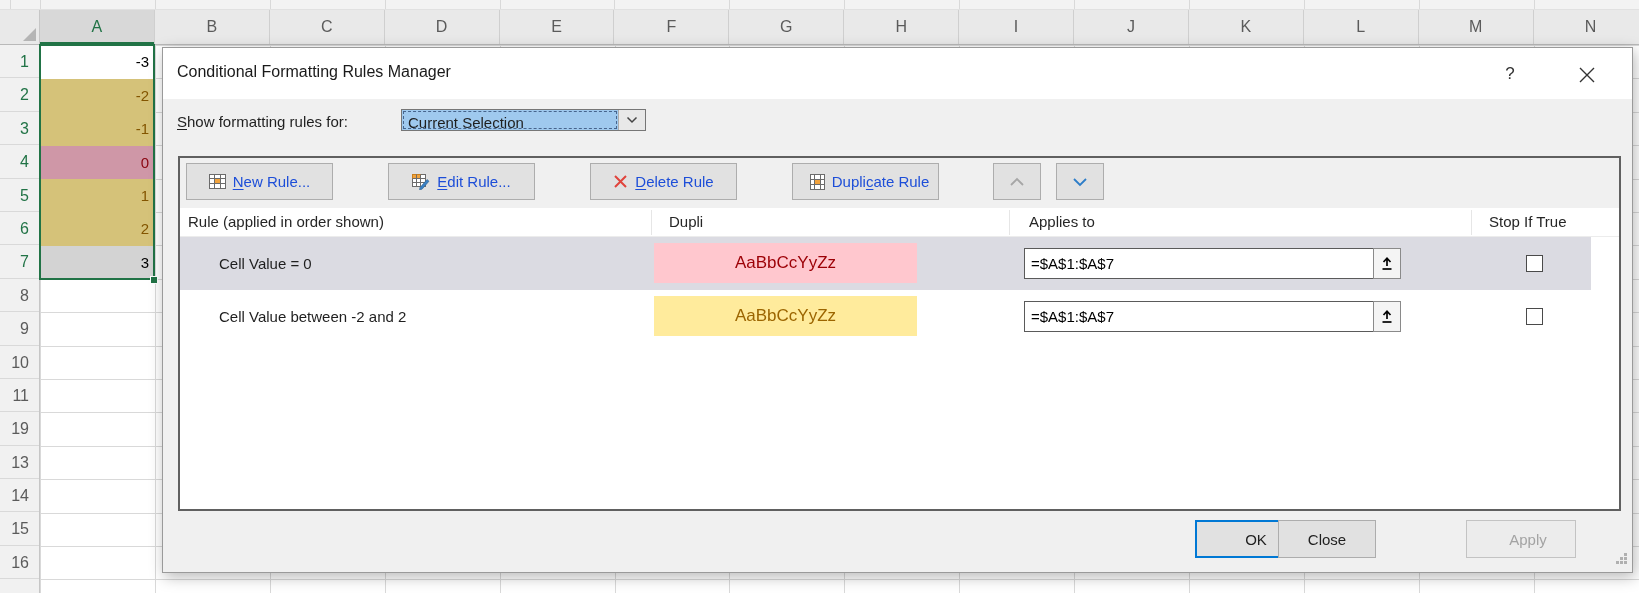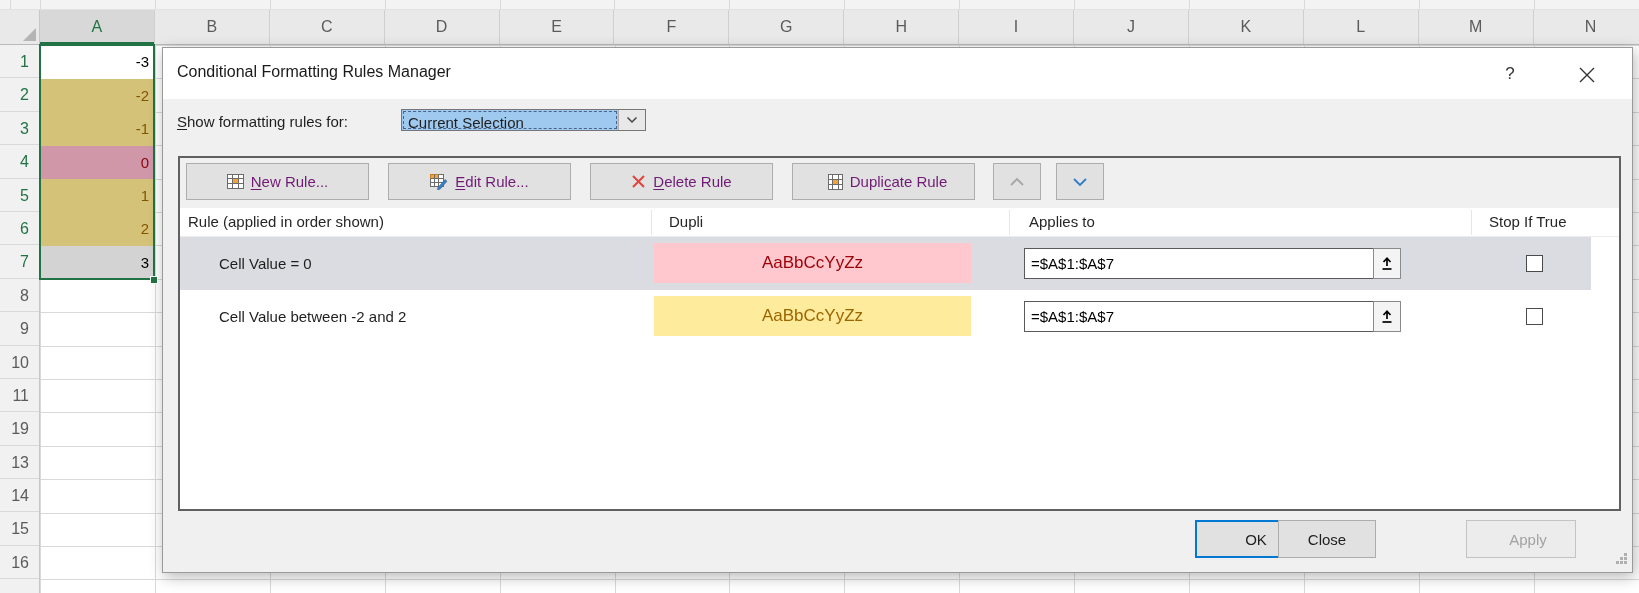--- a/index.html
+++ b/index.html
@@ -48,39 +48,39 @@
   #combo { position:absolute; left:238px; top:61px; width:245px; height:22px; background:#fff;
     border:1px solid #767676; display:flex; }
   #combo-text { flex:1; background:#9fc9ee; outline:1px dashed #46648c; outline-offset:-2px;
     padding:0 6px; line-height:26px; white-space:nowrap; overflow:hidden; }
   #combo-btn { flex:0 0 27px; background:#e8e8e8; border-left:1px solid #adadad;
     display:flex; align-items:center; justify-content:center; }
 
   #panel { position:absolute; left:15px; top:108px; width:1443px; height:355px; border:2px solid #606060;
     background:#fff; }
   #toolbar { position:absolute; left:0; top:0; right:0; height:50px; background:#f0f0f0; }
-  .tb-btn { position:absolute; top:5px; height:37px; width:183px; background:#e1e1e1;
+  .tb-btn { position:absolute; top:5px; height:37px; width:147px; background:#e1e1e1;
     border:1px solid #adadad; display:flex; align-items:center; justify-content:center; gap:7px;
-    font-size:15px; color:#701a75; }
+    font-size:15px; color:#1d4ed8; }
   .tb-btn svg { flex:0 0 auto; }
   #btn-new { left:6px; } #btn-edit { left:208px; } #btn-delete { left:410px; } #btn-dup { left:612px;padding-left:8px; }
   .mv-btn { position:absolute; top:5px; height:37px; width:48px; background:#e1e1e1;
     border:1px solid #adadad; display:flex; align-items:center; justify-content:center; }
   #btn-up { left:813px; } #btn-down { left:876px; }
 
   #rule-list { position:absolute; left:0; top:50px; right:0; bottom:0; background:#fff; }
   #list-head { position:relative; height:29px; border-bottom:1px solid #ececec; }
   #list-head .lh { position:absolute; top:0; line-height:28px; color:#262626; }
   #lh-rule { left:8px; } #lh-format { left:489px; } #lh-applies { left:849px; } #lh-stop { left:1309px; }
   .lh-sep { position:absolute; top:2px; height:25px; width:1px; background:#e6e6e6; }
 
   .rule-row { position:relative; height:53px; width:1411px; background:#fff; }
   .rule-row[data-selected="true"] { background:#dbdbe2; }
   .rule-name { position:absolute; left:39px; top:0; height:53px; line-height:53px; }
-  .rule-swatch { position:absolute; left:474px; top:6px; width:317px; height:40px; text-align:center;
+  .rule-swatch { position:absolute; left:474px; top:6px; width:263px; height:40px; text-align:center;
     line-height:40px; font-size:17px; }
   .applies-wrap { position:absolute; left:844px; top:11px; width:377px; height:31px; display:flex; }
   .applies-input { flex:1; border:1px solid #5a5a5a; border-right:none; background:#fff; padding:0 6px;
     font:15px "Liberation Sans", sans-serif; color:#000; }
   .refedit-btn { flex:0 0 28px; background:#f4f4f4; border:1px solid #8a8a8a;
     display:flex; align-items:center; justify-content:center; }
   .stop-check { position:absolute; left:1346px; top:18px; width:17px; height:17px; background:#fff;
     border:1px solid #4a4a4a; }
 
   .ft-btn { position:absolute; top:472px; height:38px; background:#e1e1e1; border:1px solid #adadad;

